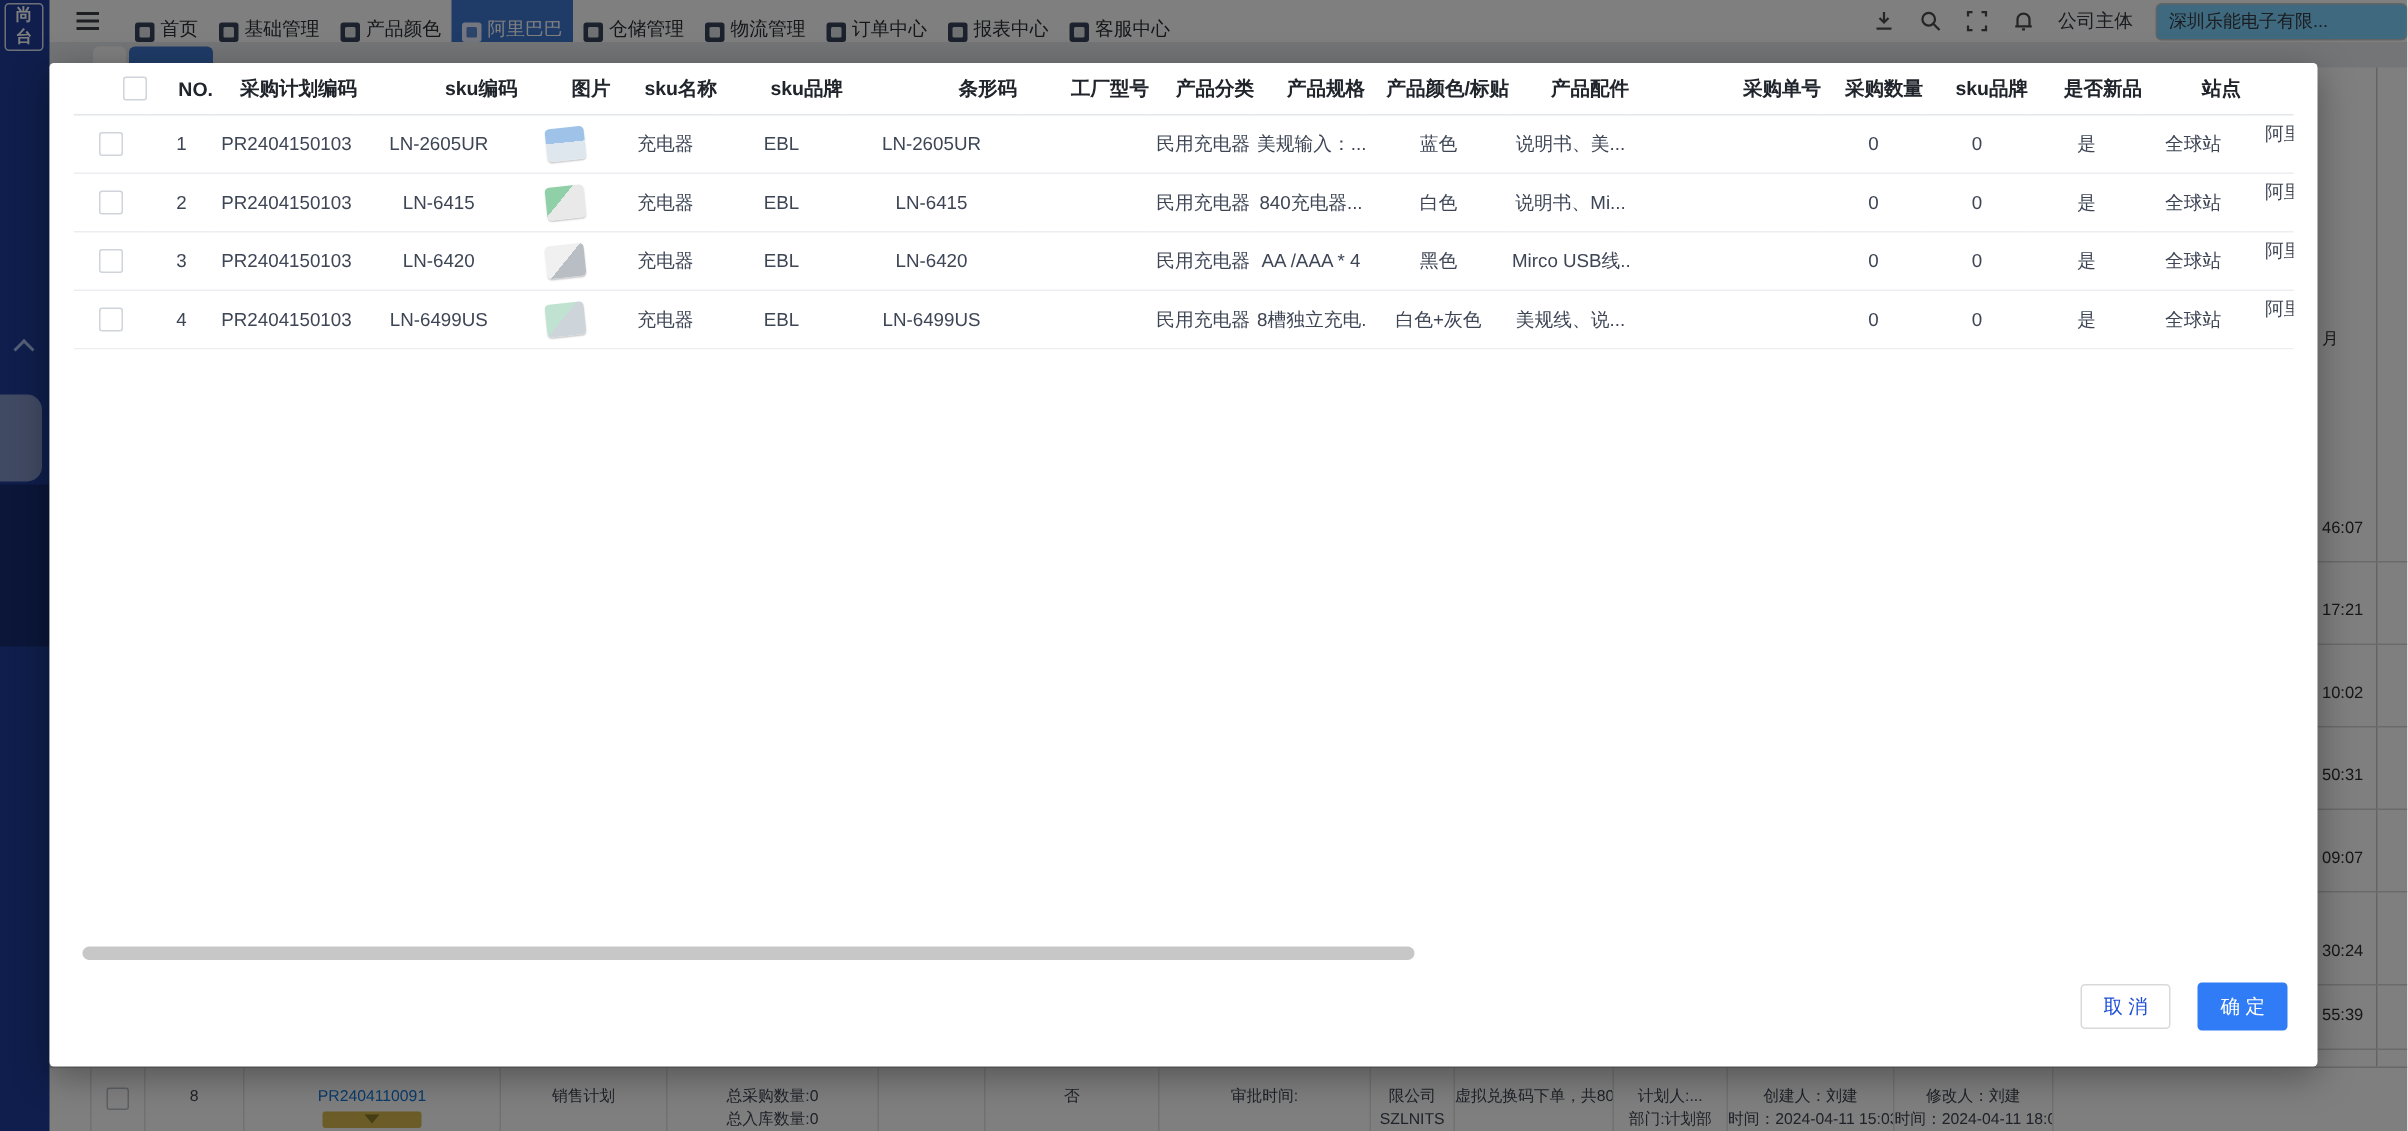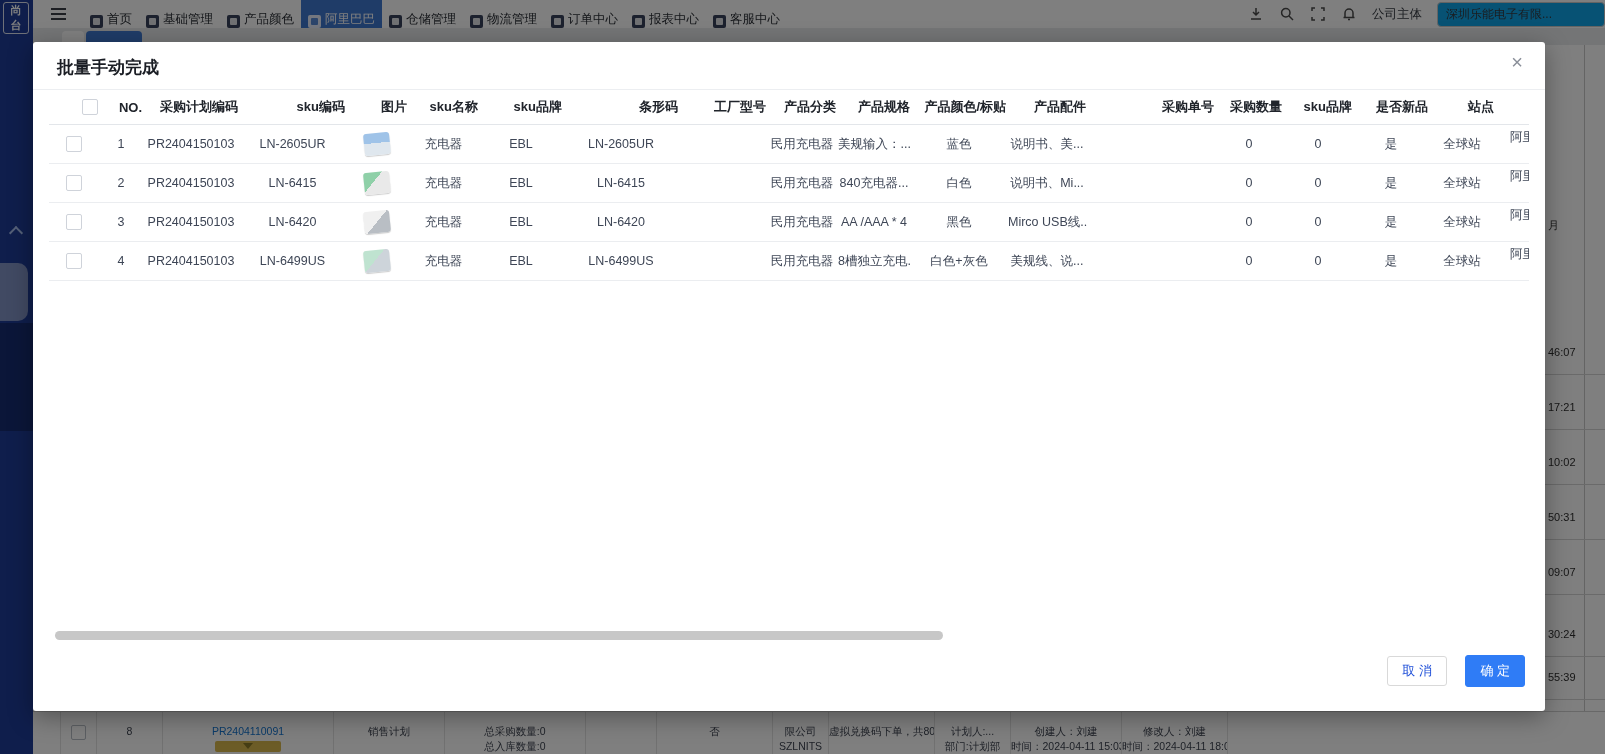--- a/index.html
+++ b/index.html
@@ -22,21 +22,21 @@
   .nav-item{display:flex;align-items:flex-end;gap:4px;padding:0 7px;height:100%;white-space:nowrap;cursor:pointer;}
   .nav-item.active{background:#3f78d0;color:#fff;}
   .nico{width:13px;height:13px;background:#39435c;border-radius:2px;display:inline-block;position:relative;flex:none;}
   .nico::after{content:"";position:absolute;inset:3px;background:#fff;opacity:.85;border-radius:1px;}
   .nav-item.active .nico{background:#e8efff;}
   .nav-item.active .nico::after{background:#3f78d0;}
   .nav-right{margin-left:auto;display:flex;align-items:center;gap:15px;padding-left:10px;}
   .tico{width:16px;height:16px;flex:none;cursor:pointer;}
   .company-label{white-space:nowrap;color:#353a42;}
   .company-select{border:1px solid #c9c9c9;border-radius:4px;padding:3px 8px;width:150px;white-space:nowrap;
-        overflow:hidden;font-size:12px;color:#353a42;background:#0ea5e9;flex:none;cursor:pointer;}
+        overflow:hidden;font-size:12px;color:#353a42;background:#7dd3fc;flex:none;cursor:pointer;}
   .tabstrip{position:absolute;left:33px;top:28px;right:0;height:17px;background:#e9eaec;}
   .tab-pill{position:absolute;left:29px;top:3px;width:22px;height:14px;background:#fff;border-radius:4px 4px 0 0;}
   .tab-active{position:absolute;left:53px;top:3px;width:56px;height:14px;background:#3f78d0;border-radius:4px 4px 0 0;}
   .vline{position:absolute;left:1584px;top:45px;height:666px;border-left:1px solid #c9c9c9;}
   .hseam{position:absolute;left:1545px;width:60px;border-top:1px solid #d5d5d5;}
   .frag{position:absolute;left:1548px;font-size:11px;color:#2f2f2f;white-space:nowrap;}
   
   .bstrip{position:absolute;top:711px;left:33px;width:1572px;height:43px;background:#fff;display:flex;
         border-top:1px solid #d0d0d0;font-size:10.5px;color:#3f4552;text-align:center;}
   .bcell{border-right:1px solid #e2e2e2;padding-top:13px;line-height:13px;overflow:hidden;white-space:nowrap;flex:none;}
@@ -172,20 +172,21 @@
       <span class="blink">PR2404110091</span>
       <span class="badge"></span>
     </div>
     <div class="bcell" style="width:110px">销售计划</div>
     <div class="bcell" style="width:140px">
       <div>总采购数量:0</div>
       <div class="l2">总入库数量:0</div>
     </div>
     <div class="bcell" style="width:70px"></div>
     <div class="bcell" style="width:115px">否</div>
+    <div class="bcell" style="width:140px">审批时间:</div>
     <div class="bcell" style="width:55px">
       <div>限公司</div>
       <div class="l2">SZLNITS</div>
     </div>
     <div class="bcell" style="width:105px">虚拟兑换码下单，共80个，...</div>
     <div class="bcell" style="width:75px">
       <div>计划人:...</div>
       <div class="l2">部门:计划部</div>
     </div>
     <div class="bcell" style="width:110px">
@@ -206,24 +207,20 @@
     </div>
     <span class="side-caret"></span>
     <div class="side-sel"></div>
     <div class="side-dark"></div>
   </div>
 </div>
 
 <div class="mask"></div>
 
 <div class="modal">
-  <div class="mheader">
-    <span class="mtitle">批量手动完成</span>
-    <button class="mclose">×</button>
-  </div>
 
   <div class="tclip">
     <table>
       <colgroup>
         <col style="width:50px">
           <col style="width:44px">
           <col style="width:96px">
           <col style="width:107px">
         <col style="width:62px">
           <col style="width:71px">

